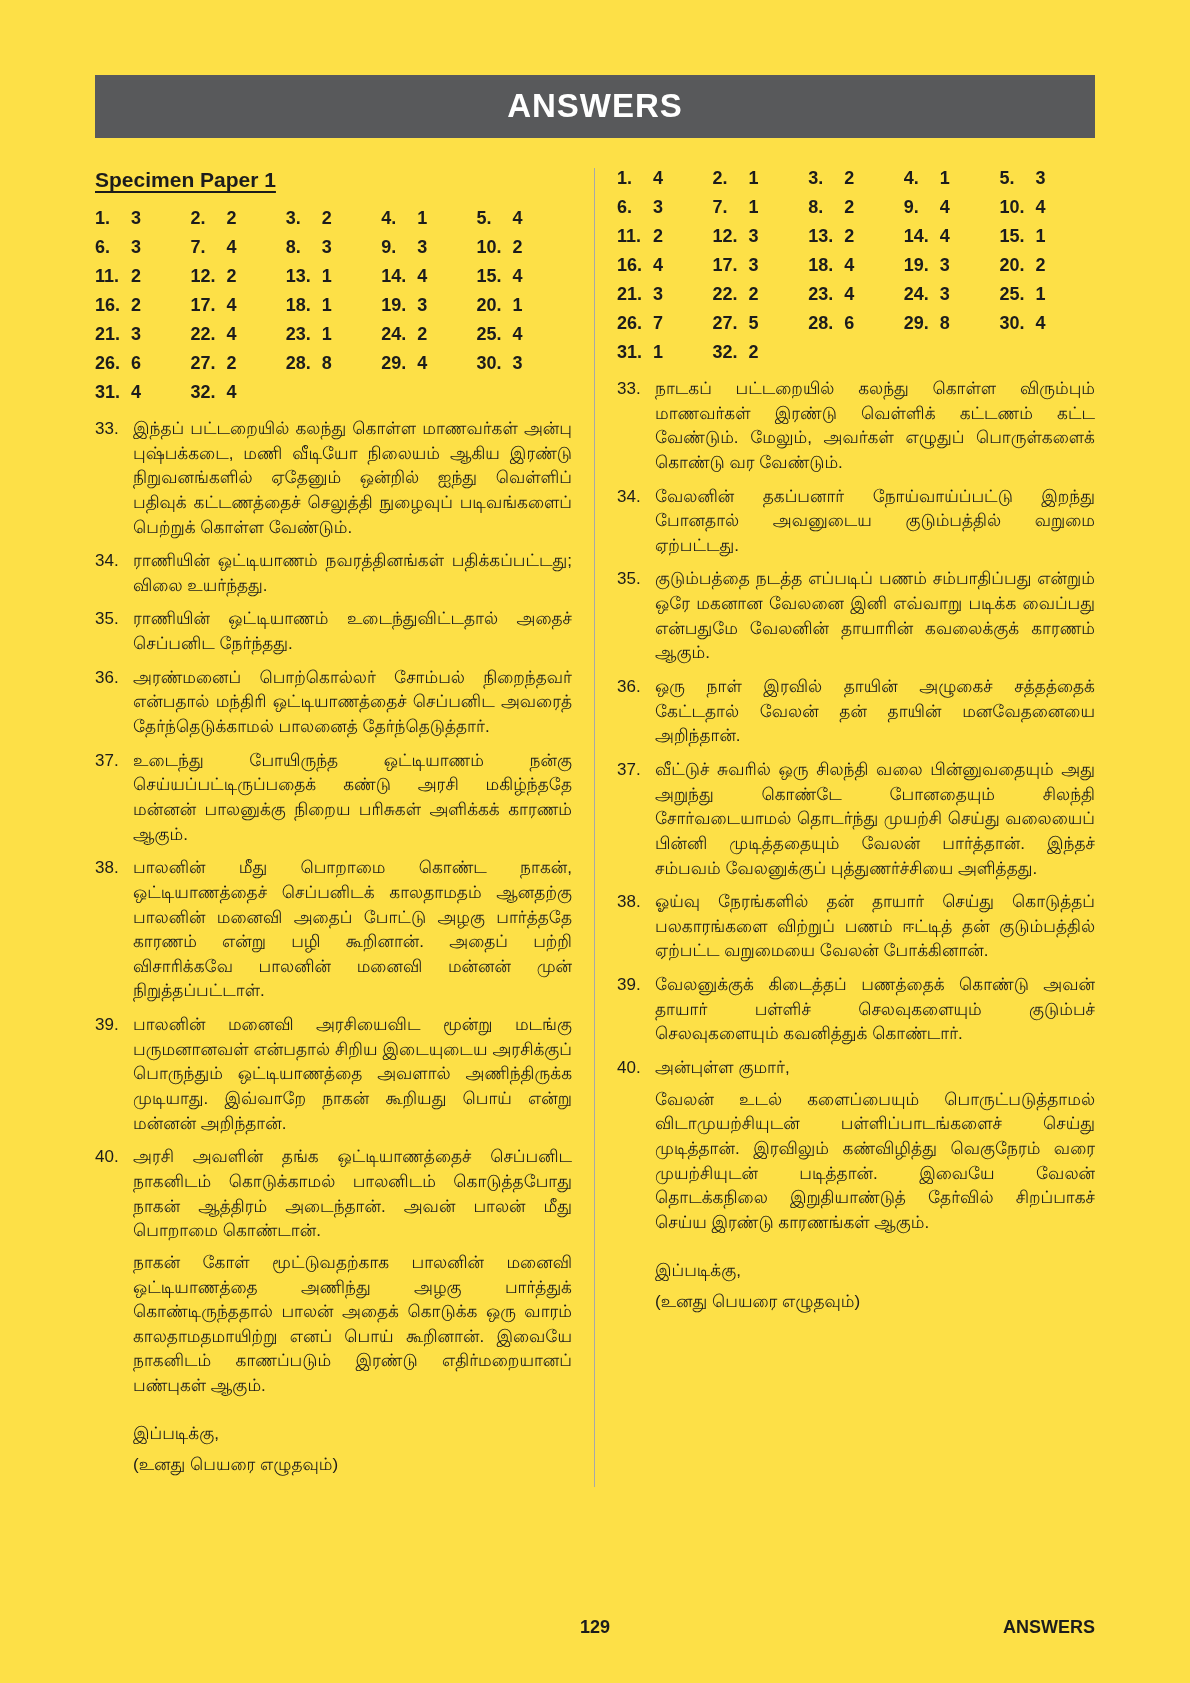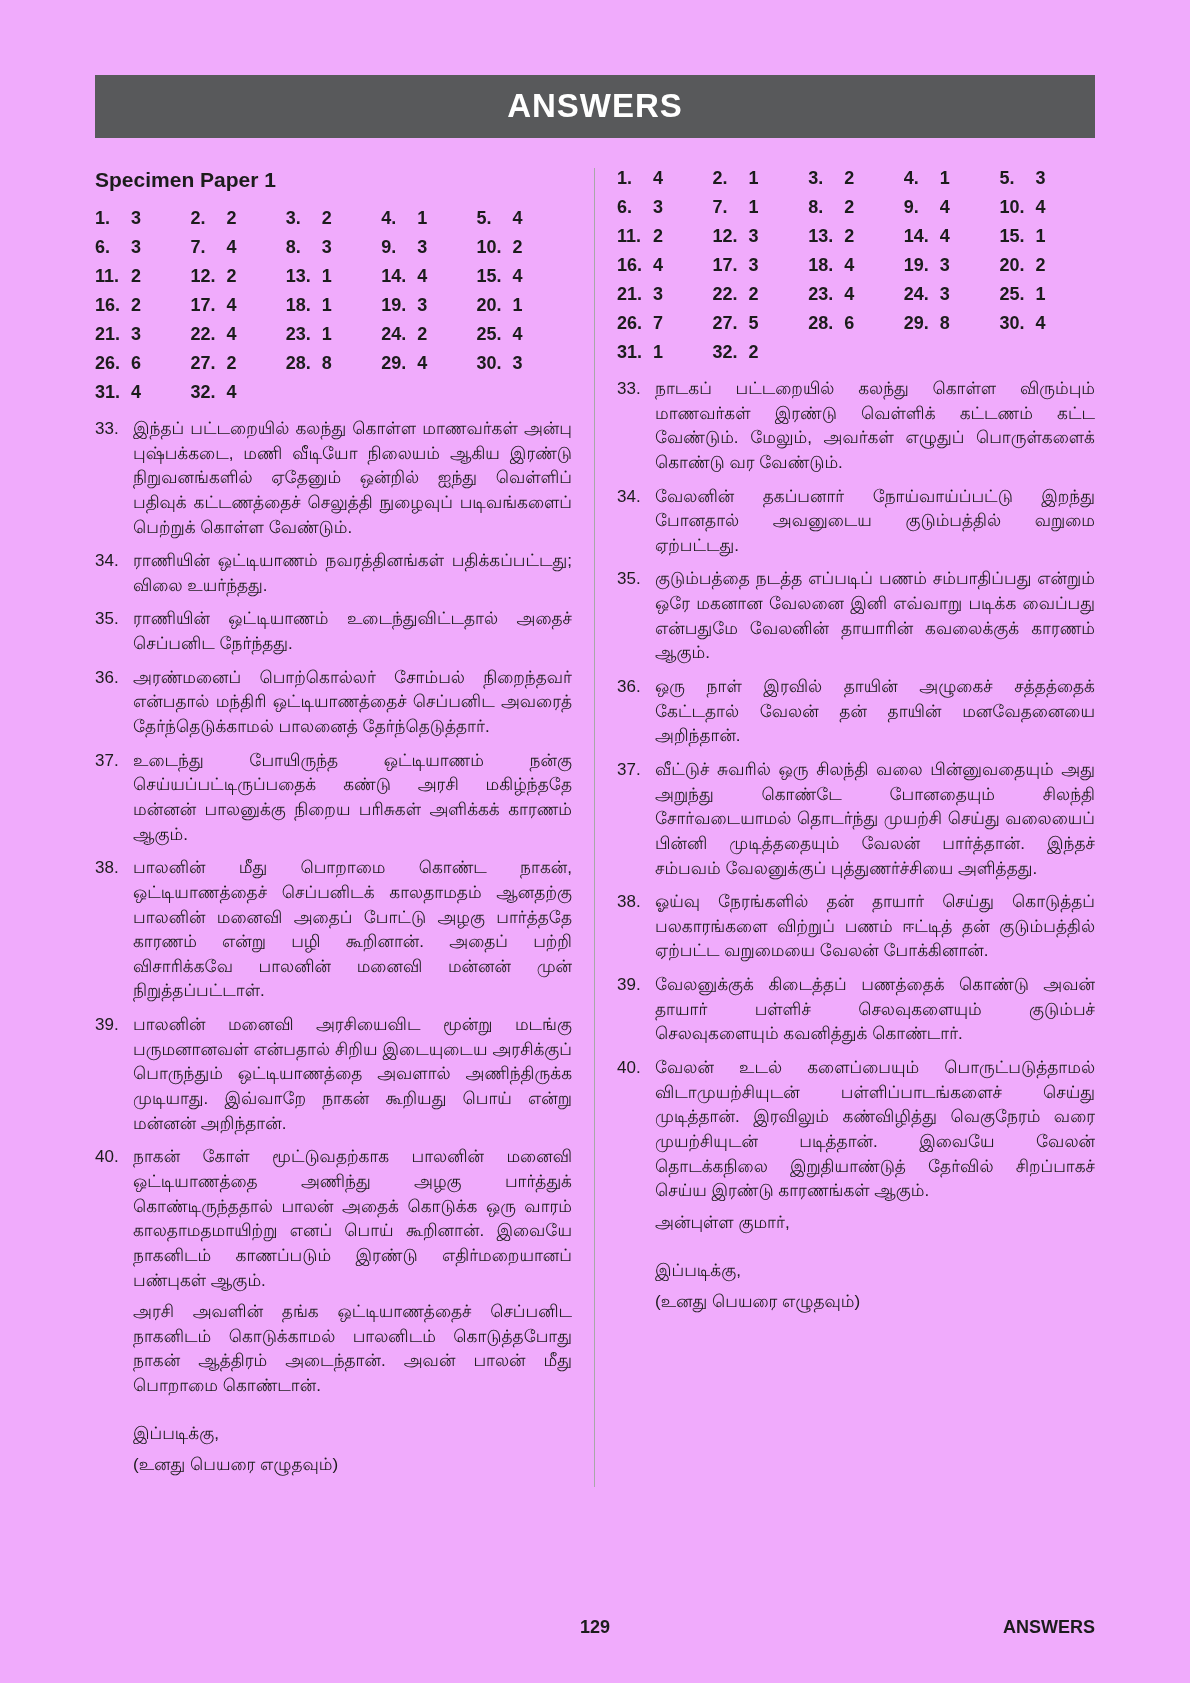--- a/index.html
+++ b/index.html
@@ -1,21 +1,21 @@
 <!DOCTYPE html>
 <html><head>
 <meta charset="utf-8">
 <style>
   html, body { margin: 0; padding: 0; background: #ffffff; }
   .page {
     position: relative;
     width: 1190px;
     min-height: 1683px;
     margin: 0 auto;
-    background: #f0abfc;
+    background: #fde047;
     box-sizing: border-box;
     padding: 75px 95px 77px 95px;
     font-family: "Liberation Sans", sans-serif;
     color: #1c1c1c;
   }
   .answers-banner {
     background: #58595b;
     color: #ffffff;
     text-align: center;
     font-size: 33px;
@@ -30,20 +30,21 @@
   }
   .column {
     width: 50%;
     box-sizing: border-box;
   }
   .column.left  { padding-right: 22px; border-right: 1px solid #a8a8a8; }
   .column.right { padding-left: 22px; }
   .paper-title {
     font-size: 21px;
     font-weight: bold;
+    text-decoration: underline;
     text-underline-offset: 4px;
     margin: 0 0 16px 0;
   }
   .mcq-grid {
     display: grid;
     grid-template-columns: repeat(5, 1fr);
     row-gap: 8px;
     font-size: 18px;
     font-weight: 700;
     margin-bottom: 14px;
@@ -266,22 +267,22 @@
           </div>
           <div class="answer-item">
             <div class="answer-num">39.</div>
             <div class="answer-body">
               <p>பாலனின் மனைவி அரசியைவிட மூன்று மடங்கு பருமனானவள் என்பதால் சிறிய இடையுடைய அரசிக்குப் பொருந்தும் ஒட்டியாணத்தை அவளால் அணிந்திருக்க முடியாது. இவ்வாறே நாகன் கூறியது பொய் என்று மன்னன் அறிந்தான்.</p>
             </div>
           </div>
           <div class="answer-item">
             <div class="answer-num">40.</div>
             <div class="answer-body">
+              <p>அரசி அவளின் தங்க ஒட்டியாணத்தைச் செப்பனிட நாகனிடம் கொடுக்காமல் பாலனிடம் கொடுத்தபோது நாகன் ஆத்திரம் அடைந்தான். அவன் பாலன் மீது பொறாமை கொண்டான்.</p>
               <p>நாகன் கோள் மூட்டுவதற்காக பாலனின் மனைவி ஒட்டியாணத்தை அணிந்து அழகு பார்த்துக் கொண்டிருந்ததால் பாலன் அதைக் கொடுக்க ஒரு வாரம் காலதாமதமாயிற்று எனப் பொய் கூறினான். இவையே நாகனிடம் காணப்படும் இரண்டு எதிர்மறையானப் பண்புகள் ஆகும்.</p>
-              <p>அரசி அவளின் தங்க ஒட்டியாணத்தைச் செப்பனிட நாகனிடம் கொடுக்காமல் பாலனிடம் கொடுத்தபோது நாகன் ஆத்திரம் அடைந்தான். அவன் பாலன் மீது பொறாமை கொண்டான்.</p>
               <div class="para-spacer"></div>
               <p>இப்படிக்கு,</p>
               <p>(உனது பெயரை எழுதவும்)</p>
             </div>
           </div>
         </div>
     </div>
     <div class="column right">
       <div class="mcq-grid">
           <div class="mcq-cell">
@@ -452,22 +453,22 @@
           </div>
           <div class="answer-item">
             <div class="answer-num">39.</div>
             <div class="answer-body">
               <p>வேலனுக்குக் கிடைத்தப் பணத்தைக் கொண்டு அவன் தாயார் பள்ளிச் செலவுகளையும் குடும்பச் செலவுகளையும் கவனித்துக் கொண்டார்.</p>
             </div>
           </div>
           <div class="answer-item">
             <div class="answer-num">40.</div>
             <div class="answer-body">
+              <p>அன்புள்ள குமார்,</p>
               <p>வேலன் உடல் களைப்பையும் பொருட்படுத்தாமல் விடாமுயற்சியுடன் பள்ளிப்பாடங்களைச் செய்து முடித்தான். இரவிலும் கண்விழித்து வெகுநேரம் வரை முயற்சியுடன் படித்தான். இவையே வேலன் தொடக்கநிலை இறுதியாண்டுத் தேர்வில் சிறப்பாகச் செய்ய இரண்டு காரணங்கள் ஆகும்.</p>
-              <p>அன்புள்ள குமார்,</p>
               <div class="para-spacer"></div>
               <p>இப்படிக்கு,</p>
               <p>(உனது பெயரை எழுதவும்)</p>
             </div>
           </div>
         </div>
     </div>
   </div>
 
   <div class="footer">

